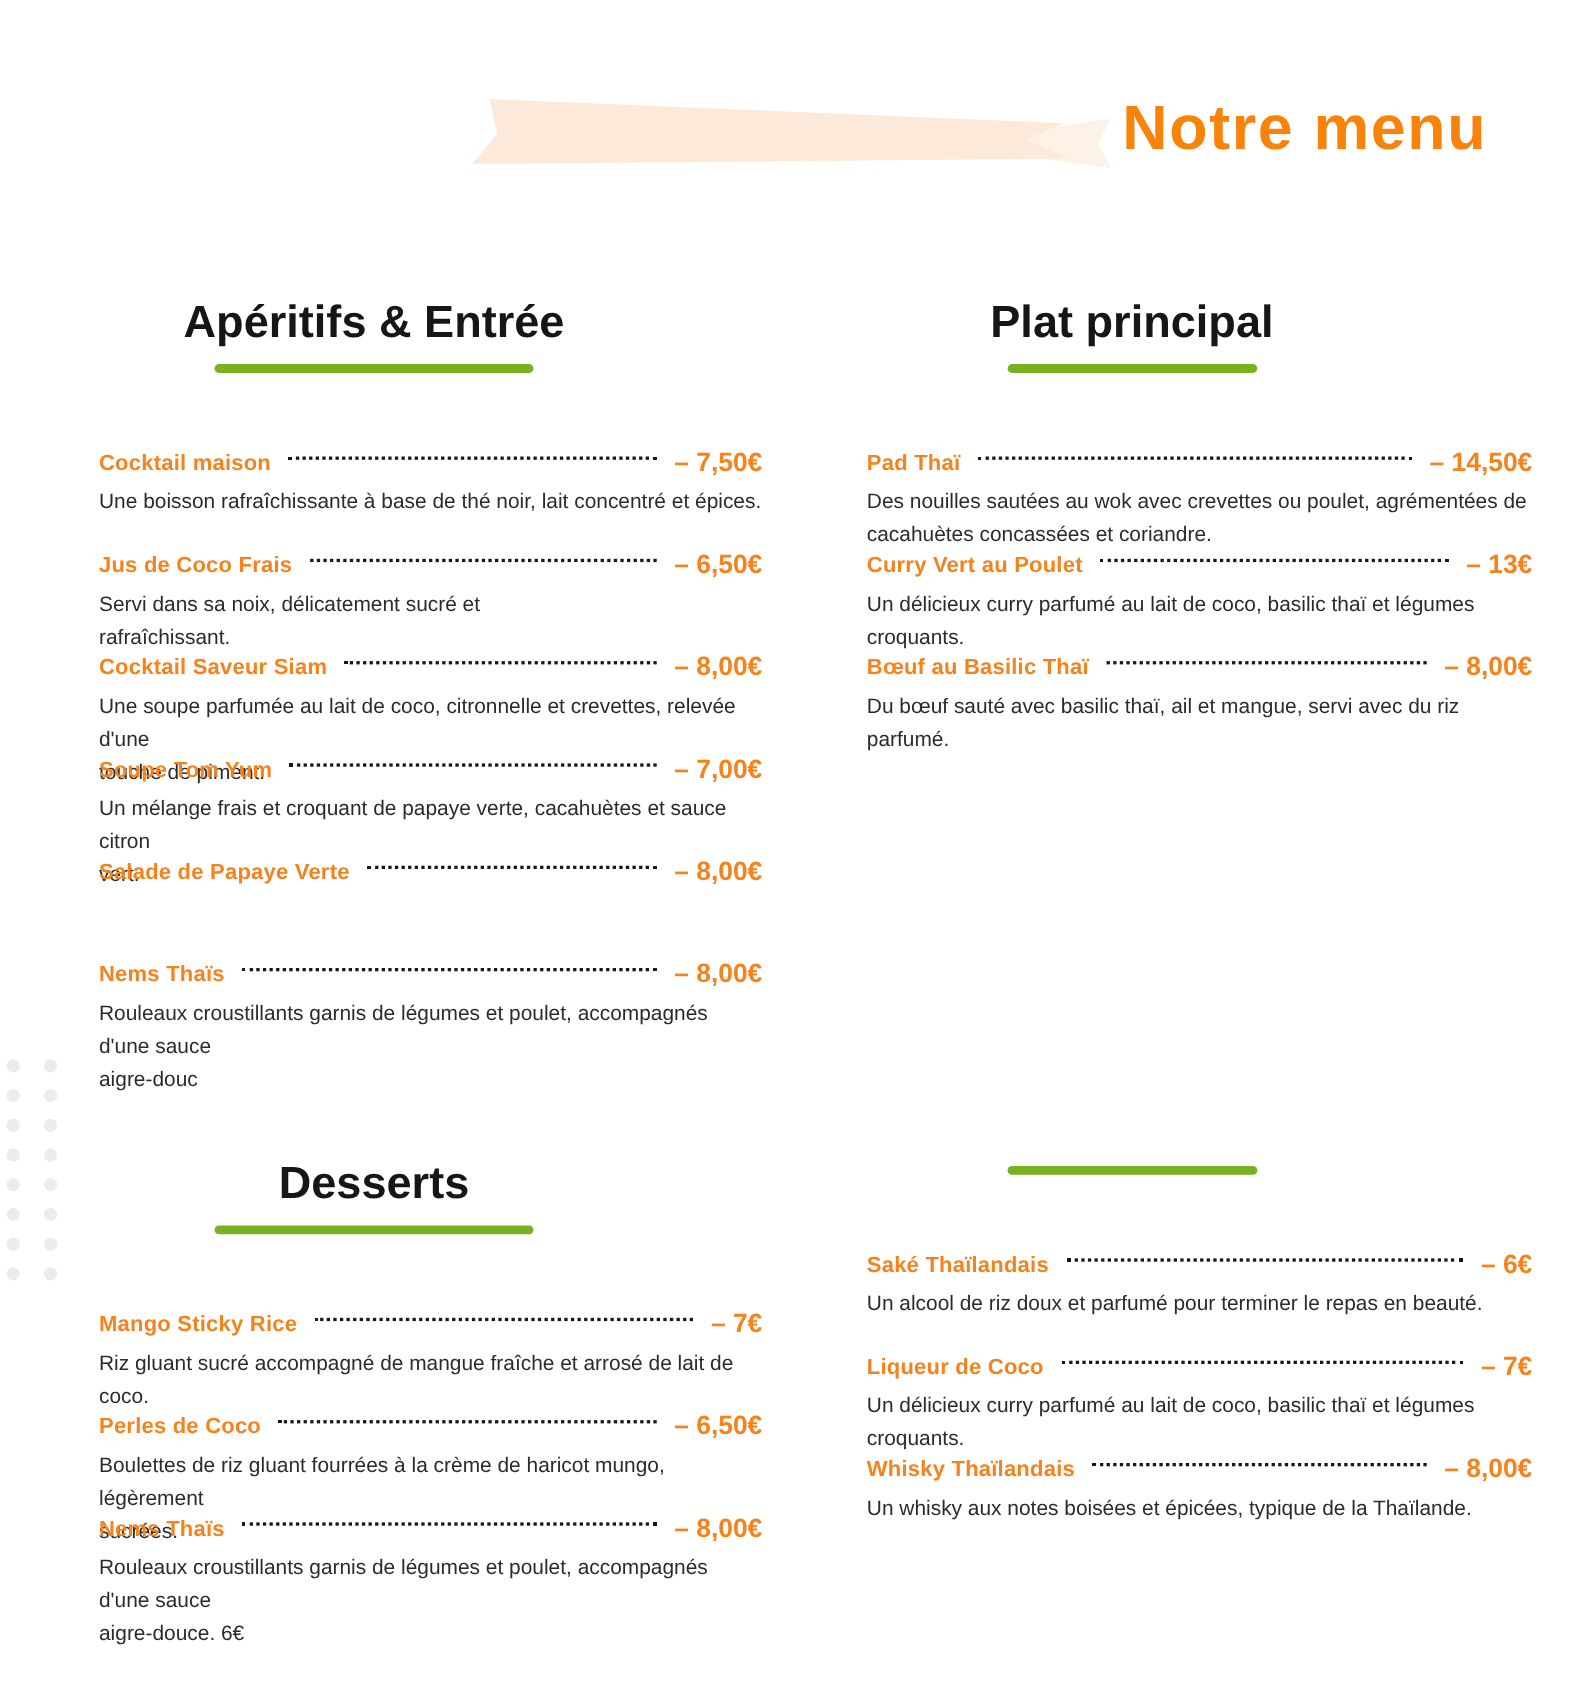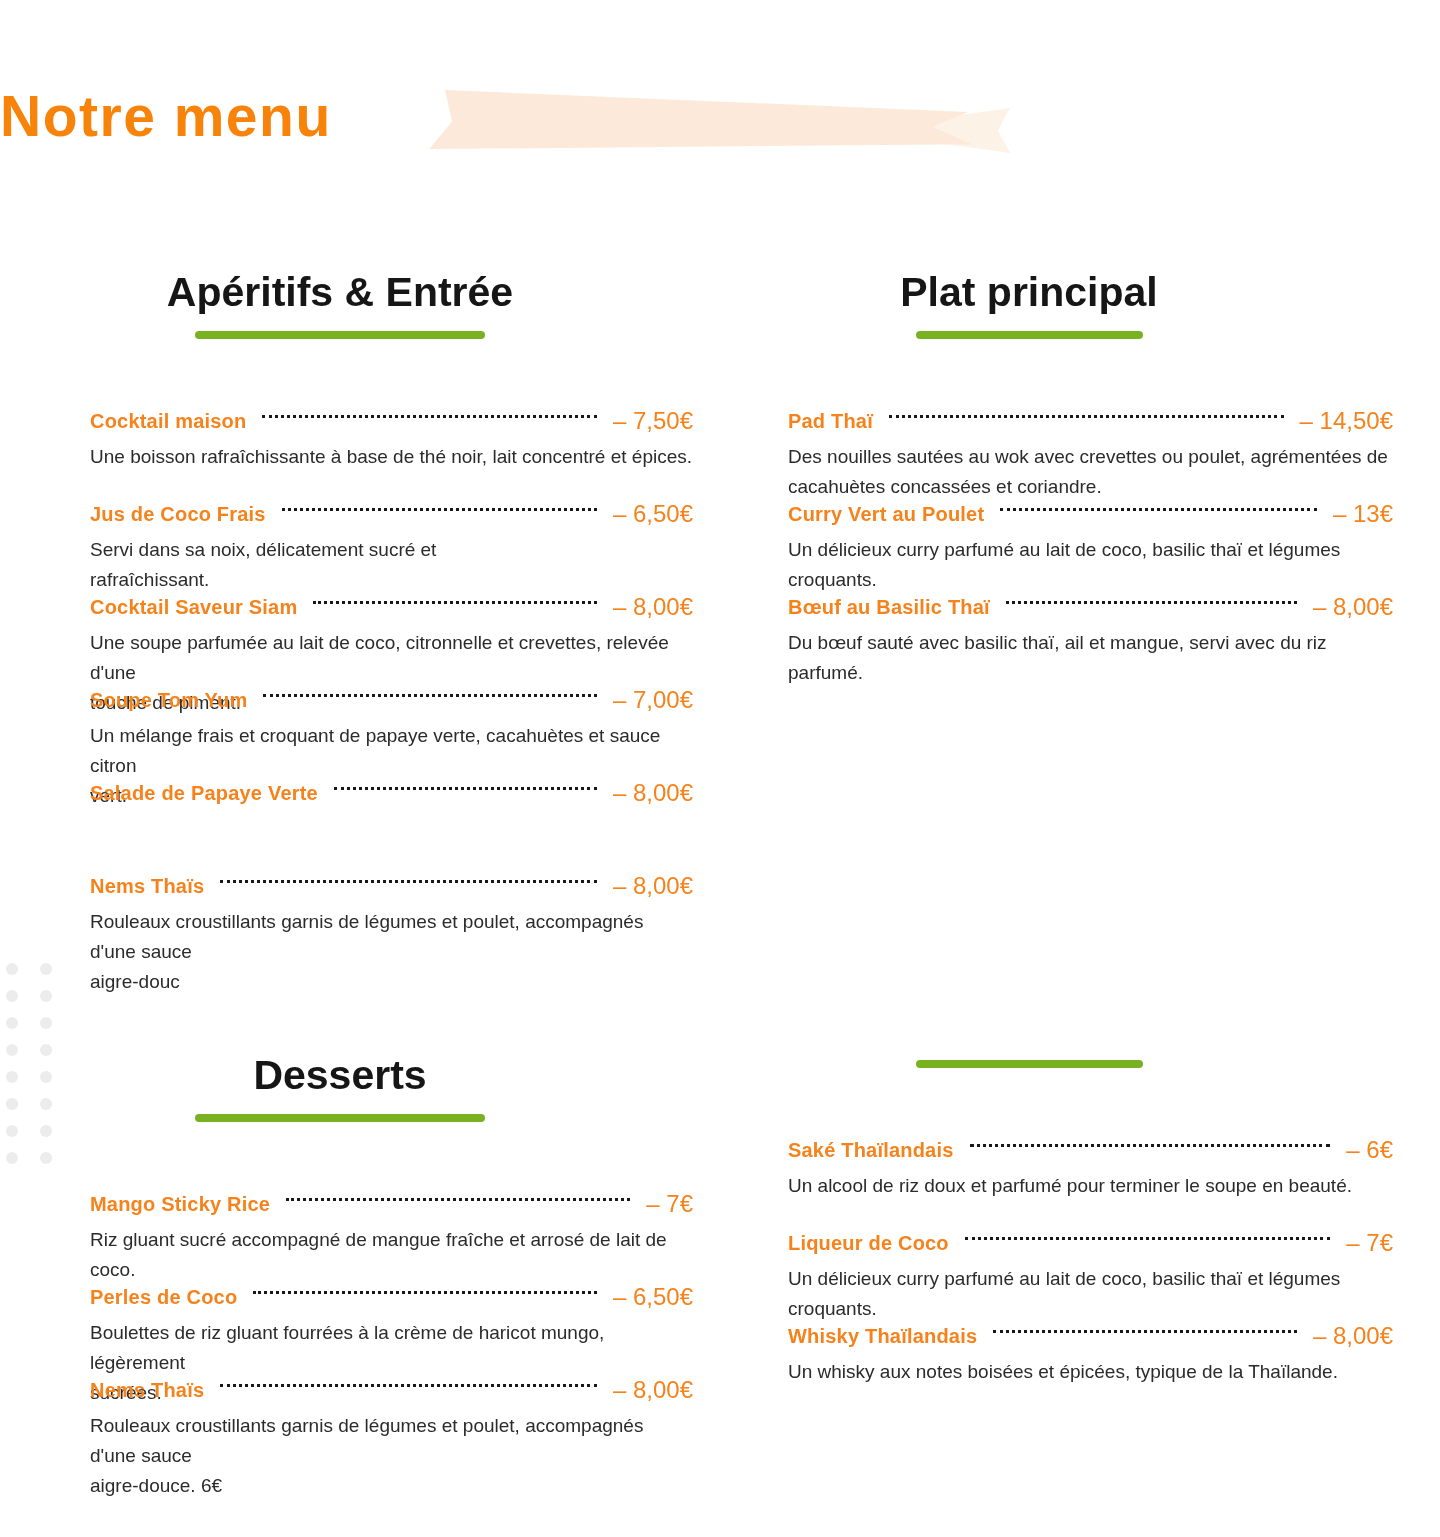--- a/index.html
+++ b/index.html
@@ -30,21 +30,21 @@
     z-index:0;
   }
   .ribbon{
     position:absolute;left:428px;top:84px;width:585px;height:70px;
     background:var(--peach);
     clip-path:polygon(2.9% 8.6%,92.3% 40%,86.2% 61%,93% 86%,0.2% 93%,4.1% 54%);
     z-index:1;
   }
   .page-title{
     position:absolute;top:88px;left:0;width:1352px;margin:0;
-    text-align:left;font-size:57px;line-height:1;font-weight:700;
+    text-align:right;font-size:57px;line-height:1;font-weight:700;
     letter-spacing:1.5px;color:var(--title-orange);z-index:2;
   }
 
   
   .dots{
     position:absolute;left:6px;top:963px;
     display:grid;grid-template-columns:repeat(2,12px);
     column-gap:22px;row-gap:15px;z-index:0;
   }
   .dot{width:12px;height:12px;border-radius:50%;background:var(--dots);}
@@ -72,21 +72,21 @@
   .item-row{display:flex;align-items:center;}
   .item-name{
     font-size:20px;font-weight:700;color:var(--orange);
     white-space:nowrap;letter-spacing:.2px;
   }
   .leader{
     flex:1;border-bottom:3px dotted var(--leader);
     margin:0 16px;transform:translateY(-5px);
   }
   .item-price{
-    font-size:24px;font-weight:400;color:var(--orange);white-space:nowrap;
+    font-size:24px;font-weight:700;color:var(--orange);white-space:nowrap;
   }
   .item-desc{
     margin:7px 0 0;font-size:19px;line-height:30px;
     color:var(--desc);white-space:pre-line;max-width:640px;
   }
 </style>
 </head>
 <body>
 
 <header class="title-banner">
@@ -258,21 +258,21 @@
     <div class="section-head">
       <div class="section-underline"></div>
     </div>
     <div class="items">
   <article class="menu-item">
     <div class="item-row">
       <span class="item-name">Saké Thaïlandais</span>
       <span class="leader"></span>
       <span class="item-price">– 6€</span>
     </div>
-    <p class="item-desc">Un alcool de riz doux et parfumé pour terminer le soupe en beauté.</p>
+    <p class="item-desc">Un alcool de riz doux et parfumé pour terminer le repas en beauté.</p>
   </article>
 
   <article class="menu-item">
     <div class="item-row">
       <span class="item-name">Liqueur de Coco</span>
       <span class="leader"></span>
       <span class="item-price">– 7€</span>
     </div>
     <p class="item-desc">Un délicieux curry parfumé au lait de coco, basilic thaï et légumes
 croquants.</p>

